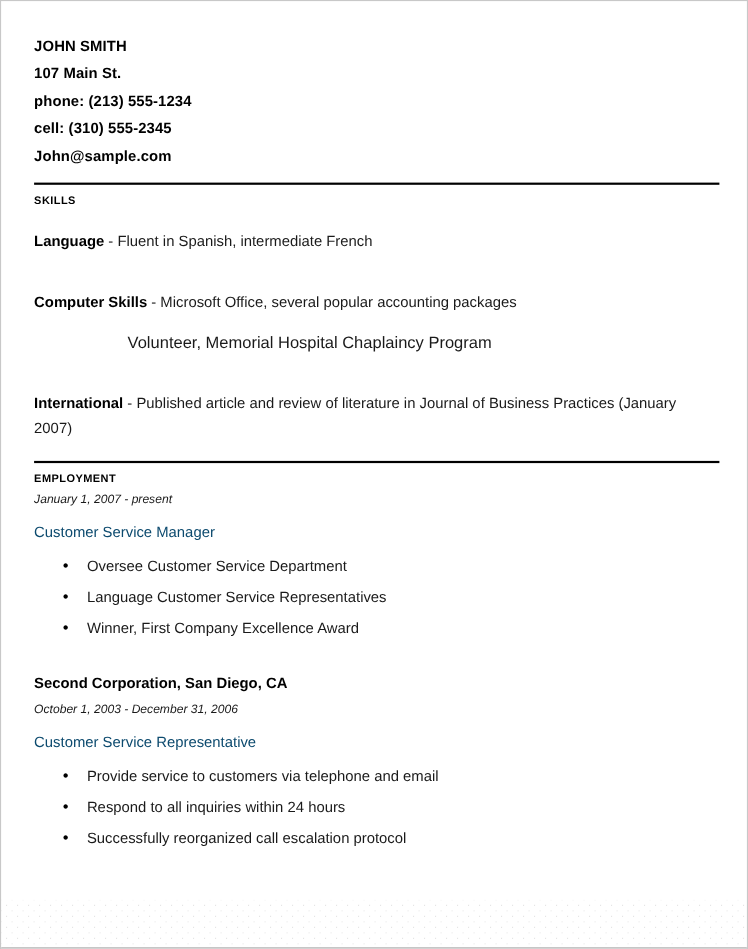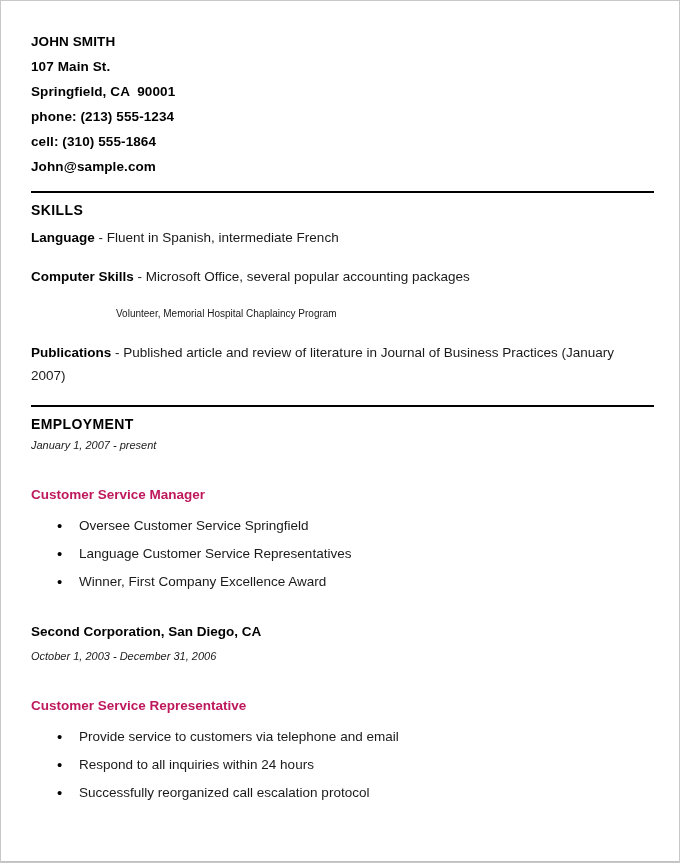--- a/index.html
+++ b/index.html
@@ -46,45 +46,45 @@
     width: 623px;
     height: 0;
     border-top: 2px solid #000000;
     margin: 0;
   }
   .rule-skills { margin-top: 12px; }
   .rule-employment { margin-top: 18px; }
 
   
   .section-heading {
-    font-size: 14px;
+    font-size: 10px;
     font-weight: bold;
     color: #000000;
     letter-spacing: 0.4px;
     margin-top: 9px;
   }
 
   
   .skill-row {
     font-size: 13.5px;
     color: #1a1a1a;
     line-height: 23px;
-    margin-top: 2px;
+    margin-top: 18px;
     max-width: 625px;
   }
-  .skill-row.first { margin-top: 8px; }
+  .skill-row.first { margin-top: 20px; }
   .skill-label {
     font-weight: bold;
     color: #000000;
   }
   .skill-text {
     font-weight: normal;
   }
   .skill-subline {
-    font-size: 10px;
+    font-size: 15px;
     color: #1a1a1a;
     line-height: 23px;
     padding-left: 85px;
   }
 
   .spacer-sm { height: 14px; }
   .spacer-md { height: 20px; }
 
   
   .job-org {
@@ -96,24 +96,24 @@
   }
   .job-dates {
     font-size: 11px;
     font-style: italic;
     color: #1a1a1a;
     line-height: 23px;
     margin-top: 2px;
   }
   .job-title {
     font-size: 13.5px;
-    font-weight: bold;
-    color: #be185d;
-    line-height: 23px;
-    margin-top: 26px;
+    font-weight: normal;
+    color: #0c4a6e;
+    line-height: 23px;
+    margin-top: 6px;
   }
 
   .bullet-list {
     list-style: none;
     margin: 6px 0 0 0;
     padding: 0;
   }
   .bullet-item {
     position: relative;
     font-size: 13.5px;
@@ -156,23 +156,22 @@
 </style>
 </head>
 <body>
 
 <div class="page">
   <div class="sheet">
 
     <div>
       <div class="contact-line">JOHN SMITH</div>
       <div class="contact-line">107 Main St.</div>
-      <div class="contact-line">Springfield, CA  90001</div>
       <div class="contact-line">phone: (213) 555-1234</div>
-      <div class="contact-line">cell: (310) 555-1864</div>
+      <div class="contact-line">cell: (310) 555-2345</div>
       <div class="contact-line">John@sample.com</div>
     </div>
 
     <div class="section-rule rule-skills"></div>
     <div class="section-heading">SKILLS</div>
 
     <div class="skill-row first">
       <span class="skill-label">Language</span><span class="skill-text"> - Fluent in Spanish, intermediate French</span>
     </div>
 
@@ -182,33 +181,33 @@
       <span class="skill-label">Computer Skills</span><span class="skill-text"> - Microsoft Office, several popular accounting packages</span>
     </div>
 
     <div class="spacer-sm"></div>
 
     <div class="skill-subline">Volunteer, Memorial Hospital Chaplaincy  Program</div>
 
     <div class="spacer-sm"></div>
 
     <div class="skill-row">
-      <span class="skill-label">Publications</span><span class="skill-text"> - Published article and review of literature in Journal of Business Practices (January 2007)</span>
+      <span class="skill-label">International</span><span class="skill-text"> - Published article and review of literature in Journal of Business Practices (January 2007)</span>
     </div>
 
     <div class="section-rule rule-employment"></div>
     <div class="section-heading">EMPLOYMENT</div>
 
     <div>
       <div class="job-dates">January 1, 2007 - present</div>
       <div class="job-title">Customer Service Manager</div>
       <ul class="bullet-list">
         <li class="bullet-item">
           <span class="dot">•</span>
-          <span>Oversee Customer Service Springfield</span>
+          <span>Oversee Customer Service Department</span>
         </li>
         <li class="bullet-item">
           <span class="dot">•</span>
           <span>Language Customer Service Representatives</span>
         </li>
         <li class="bullet-item">
           <span class="dot">•</span>
           <span>Winner, First Company Excellence Award</span>
         </li>
       </ul>

